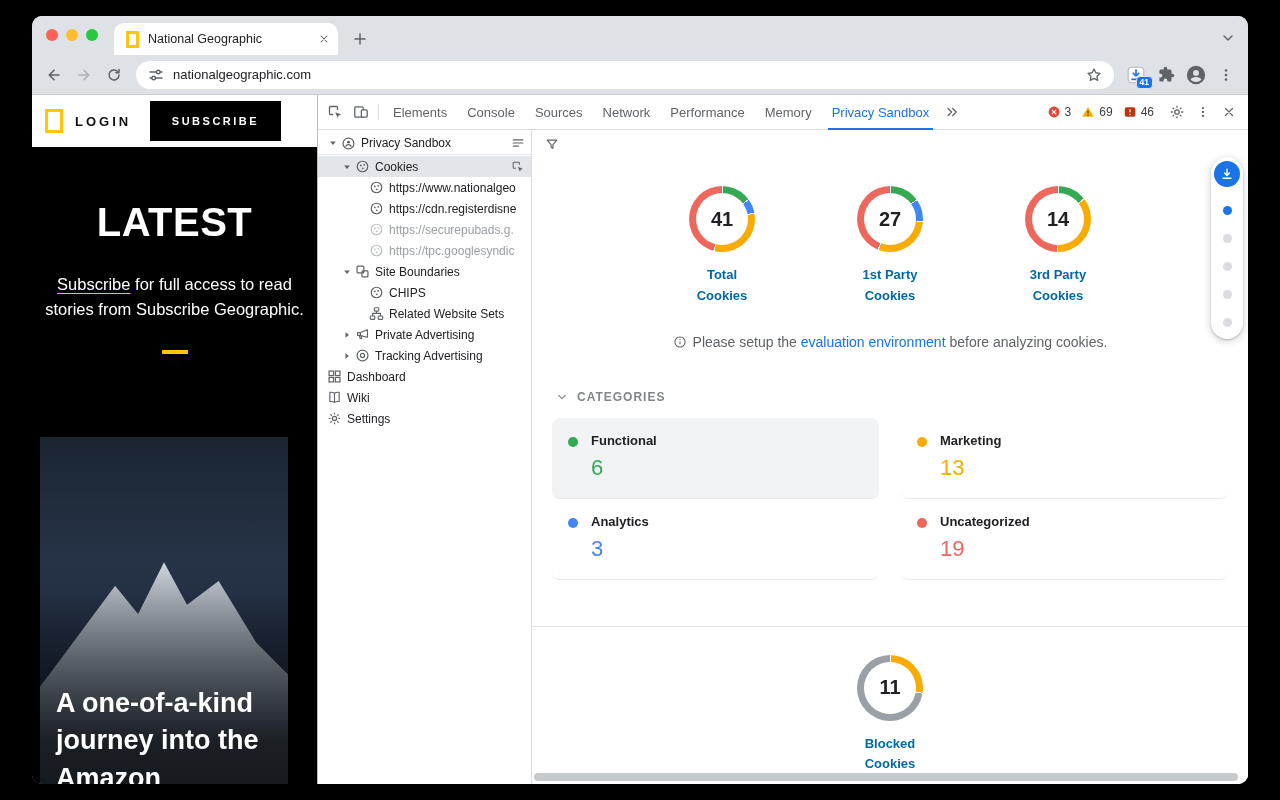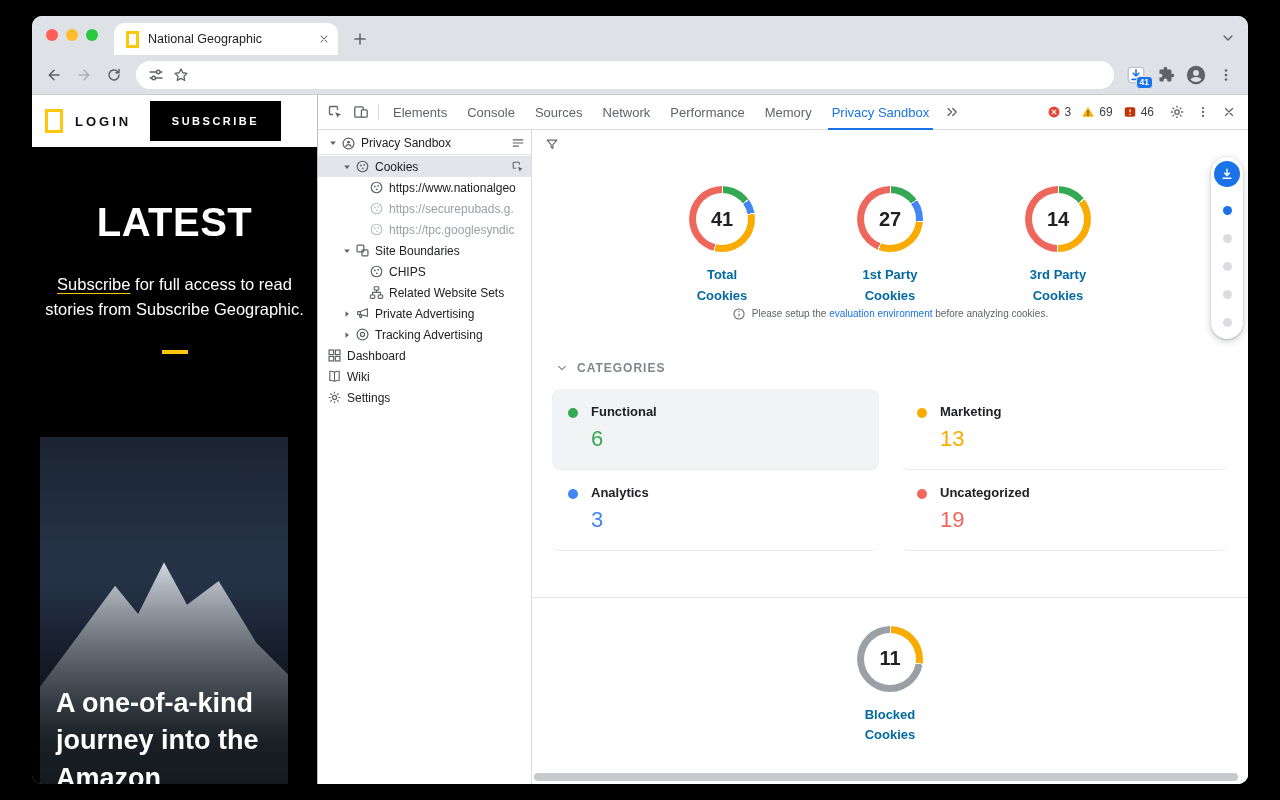--- a/index.html
+++ b/index.html
@@ -96,21 +96,21 @@
 
   .dt-main{flex:1;position:relative;overflow:hidden;min-width:0;background:#fff;}
   .filter-row{height:27px;display:flex;align-items:center;padding-left:13px;color:#5F6368;}
   .donut-row{display:flex;justify-content:center;gap:56px;margin-top:29px;}
   .donut-block{width:112px;text-align:center;}
   .donut{width:66px;height:66px;border-radius:50%;margin:0 auto;position:relative;}
   .donut::after{content:"";position:absolute;inset:7px;border-radius:50%;background:#fff;}
   .dval{position:absolute;inset:0;display:flex;align-items:center;justify-content:center;
     font-size:20px;font-weight:700;color:#202124;z-index:1;}
   .donut-label{width:76px;margin:13px auto 0;font-size:13px;font-weight:600;color:#0369a1;line-height:1.6;}
-  .note{display:flex;justify-content:center;align-items:center;gap:6px;font-size:10px;color:#5F6368;}
+  .note{margin-top:27px;display:flex;justify-content:center;align-items:center;gap:6px;font-size:14px;color:#5F6368;}
   .note a{color:var(--accent-blue,#1A73E8);text-decoration:none;}
   .sec-head{margin:40px 0 0 24px;display:flex;align-items:center;gap:9px;font-size:12px;font-weight:700;
     letter-spacing:1px;color:#80868B;}
   .cat-grid{display:grid;grid-template-columns:1fr 1fr;column-gap:22px;margin:14px 20px 0;}
   .cat-cell{display:flex;gap:13px;align-items:flex-start;padding:15px 16px 17px;border-bottom:1px solid #E8EAED;border-radius:8px;}
   .cat-cell.sel{background:#F1F3F4;}
   .cat-dot{width:10px;height:10px;border-radius:50%;margin-top:4px;flex:0 0 auto;}
   .cat-name{font-size:13px;font-weight:600;color:#202124;}
   .cat-count{font-size:22px;margin-top:7px;}
   .wide-div{border-top:1px solid #E3E3E3;margin-top:46px;}
@@ -177,20 +177,21 @@
           </svg>
         </span>
       <div class="omnibox">
         <span class="icon i16 omni-i">
             <svg viewBox="0 0 16 16" fill="none" stroke="currentColor" stroke-width="1.4" stroke-linecap="round">
               <path d="M2 5h6.2M12.4 5H14M2 11h1.6M7.8 11H14"></path>
               <circle cx="10.3" cy="5" r="1.8"></circle>
               <circle cx="5.7" cy="11" r="1.8"></circle>
             </svg>
           </span>
+        <span class="omni-url">nationalgeographic.com</span>
         <span class="icon i16 omni-i">
             <svg viewBox="0 0 16 16" fill="none" stroke="currentColor" stroke-width="1.3" stroke-linejoin="round">
               <path d="M8 2l1.85 3.75 4.15.6-3 2.93.7 4.12L8 11.45 4.3 13.4l.7-4.12-3-2.93 4.15-.6z"></path>
             </svg>
           </span>
       </div>
       <span class="ext-wrap">
         <span class="icon i20">
             <svg viewBox="0 0 20 20">
               <rect x="2.2" y="2.2" width="15.6" height="15.6" rx="3.5" fill="#fff" stroke="#AEB4BA"></rect>
@@ -369,20 +370,32 @@
                 <span class="t-icon">
                   <svg viewBox="0 0 16 16">
                     <circle cx="8" cy="8" r="5.6" fill="none" stroke="currentColor" stroke-width="1.3"></circle>
                     <circle cx="6.2" cy="6.8" r=".95" fill="currentColor"></circle>
                     <circle cx="9.8" cy="6.2" r=".95" fill="currentColor"></circle>
                     <circle cx="8.3" cy="9.9" r=".95" fill="currentColor"></circle>
                   </svg>
                 </span>
                 <span class="t-label">https://www.nationalgeo</span>
               </div>
+              <div class="tree-row" style="padding-left: 36px;">
+                <span class="exp"></span>
+                <span class="t-icon">
+                  <svg viewBox="0 0 16 16">
+                    <circle cx="8" cy="8" r="5.6" fill="none" stroke="currentColor" stroke-width="1.3"></circle>
+                    <circle cx="6.2" cy="6.8" r=".95" fill="currentColor"></circle>
+                    <circle cx="9.8" cy="6.2" r=".95" fill="currentColor"></circle>
+                    <circle cx="8.3" cy="9.9" r=".95" fill="currentColor"></circle>
+                  </svg>
+                </span>
+                <span class="t-label">https://cdn.registerdisne</span>
+              </div>
               <div class="tree-row dim" style="padding-left: 36px;">
                 <span class="exp"></span>
                 <span class="t-icon">
                   <svg viewBox="0 0 16 16">
                     <circle cx="8" cy="8" r="5.6" fill="none" stroke="currentColor" stroke-width="1.3"></circle>
                     <circle cx="6.2" cy="6.8" r=".95" fill="currentColor"></circle>
                     <circle cx="9.8" cy="6.2" r=".95" fill="currentColor"></circle>
                     <circle cx="8.3" cy="9.9" r=".95" fill="currentColor"></circle>
                   </svg>
                 </span>

